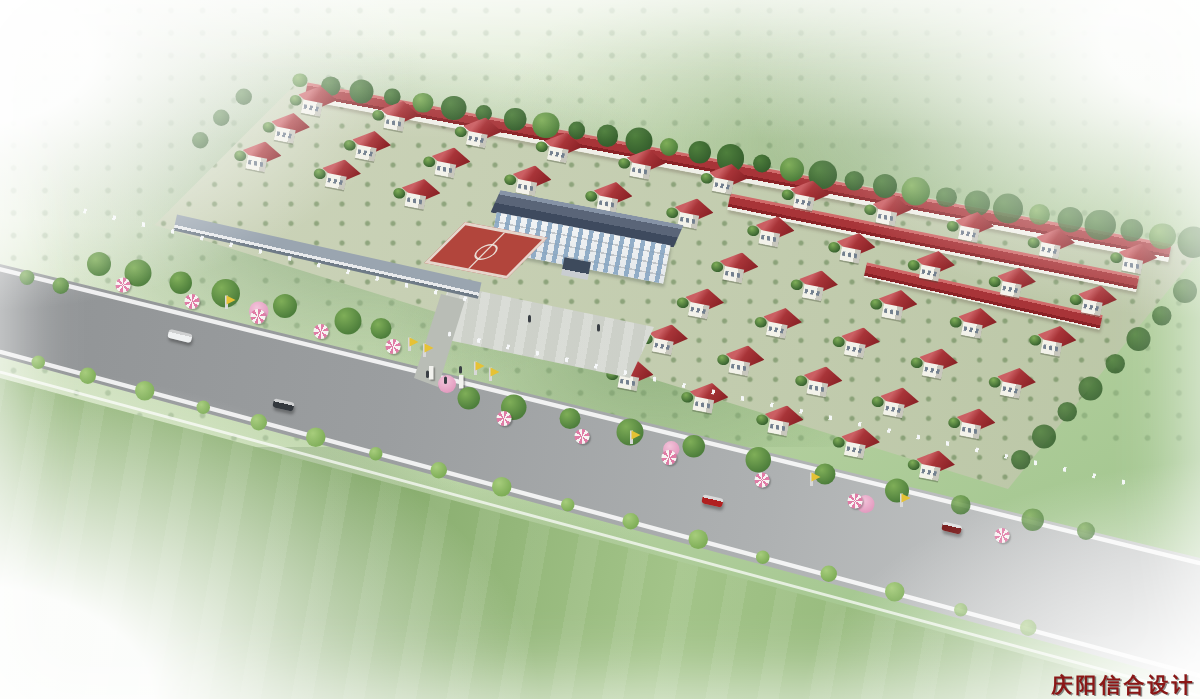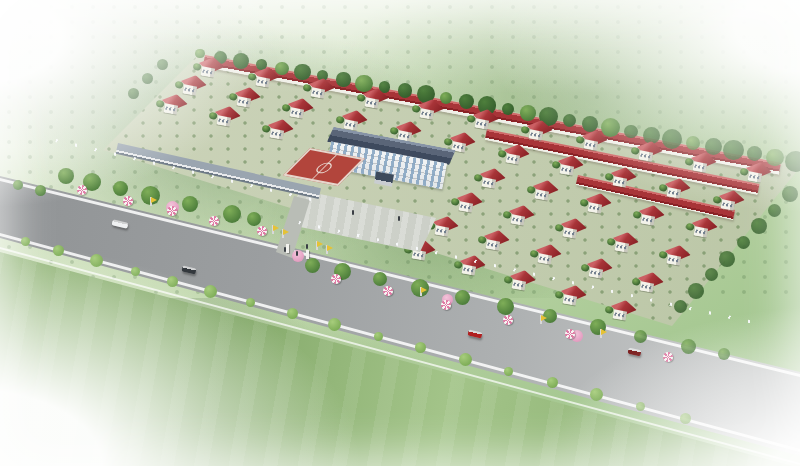--- a/index.html
+++ b/index.html
@@ -578,13 +578,14 @@
       <div class="person" style="left: 306px; top: 244px;"></div>
       <div class="person" style="left: 352px; top: 210px;"></div>
       <div class="person" style="left: 398px; top: 216px;"></div>
       <div class="car" style="left: 112px; top: 221px; width: 16px; height: 6px; background: linear-gradient(rgba(255, 255, 255, 0.55) 0px, rgba(255, 255, 255, 0.55) 2px, rgb(239, 241, 242) 2px); z-index: 7;"></div>
       <div class="car" style="left: 182px; top: 267px; width: 14px; height: 6px; background: linear-gradient(rgba(255, 255, 255, 0.55) 0px, rgba(255, 255, 255, 0.55) 2px, rgb(51, 56, 61) 2px); z-index: 7;"></div>
       <div class="car" style="left: 468px; top: 331px; width: 14px; height: 6px; background: linear-gradient(rgba(255, 255, 255, 0.55) 0px, rgba(255, 255, 255, 0.55) 2px, rgb(176, 32, 32) 2px); z-index: 7;"></div>
       <div class="car" style="left: 628px; top: 349px; width: 13px; height: 6px; background: linear-gradient(rgba(255, 255, 255, 0.55) 0px, rgba(255, 255, 255, 0.55) 2px, rgb(124, 32, 32) 2px); z-index: 7;"></div>
     </div>
 
   <div class="mist"></div>
+  <div class="watermark">庆阳信合设计</div>
 </div>
 
 </body></html>

